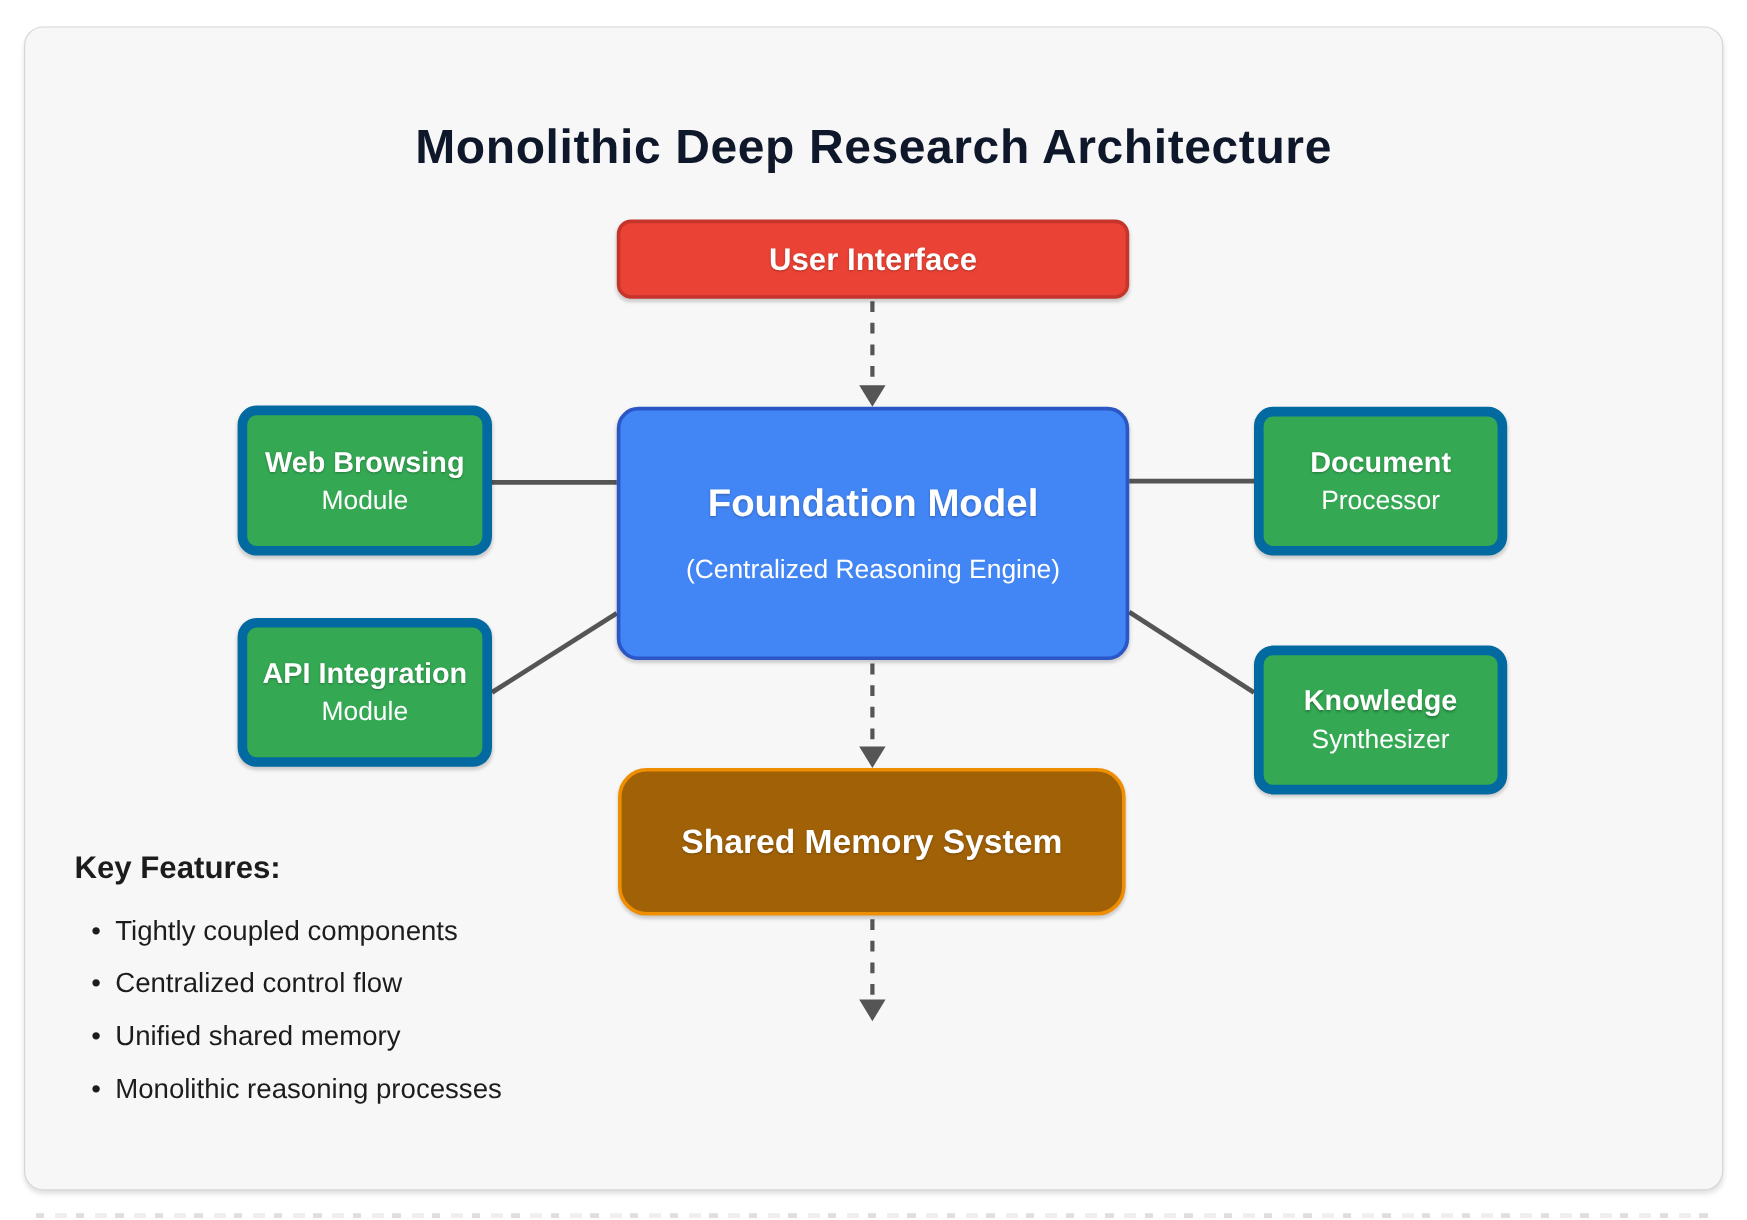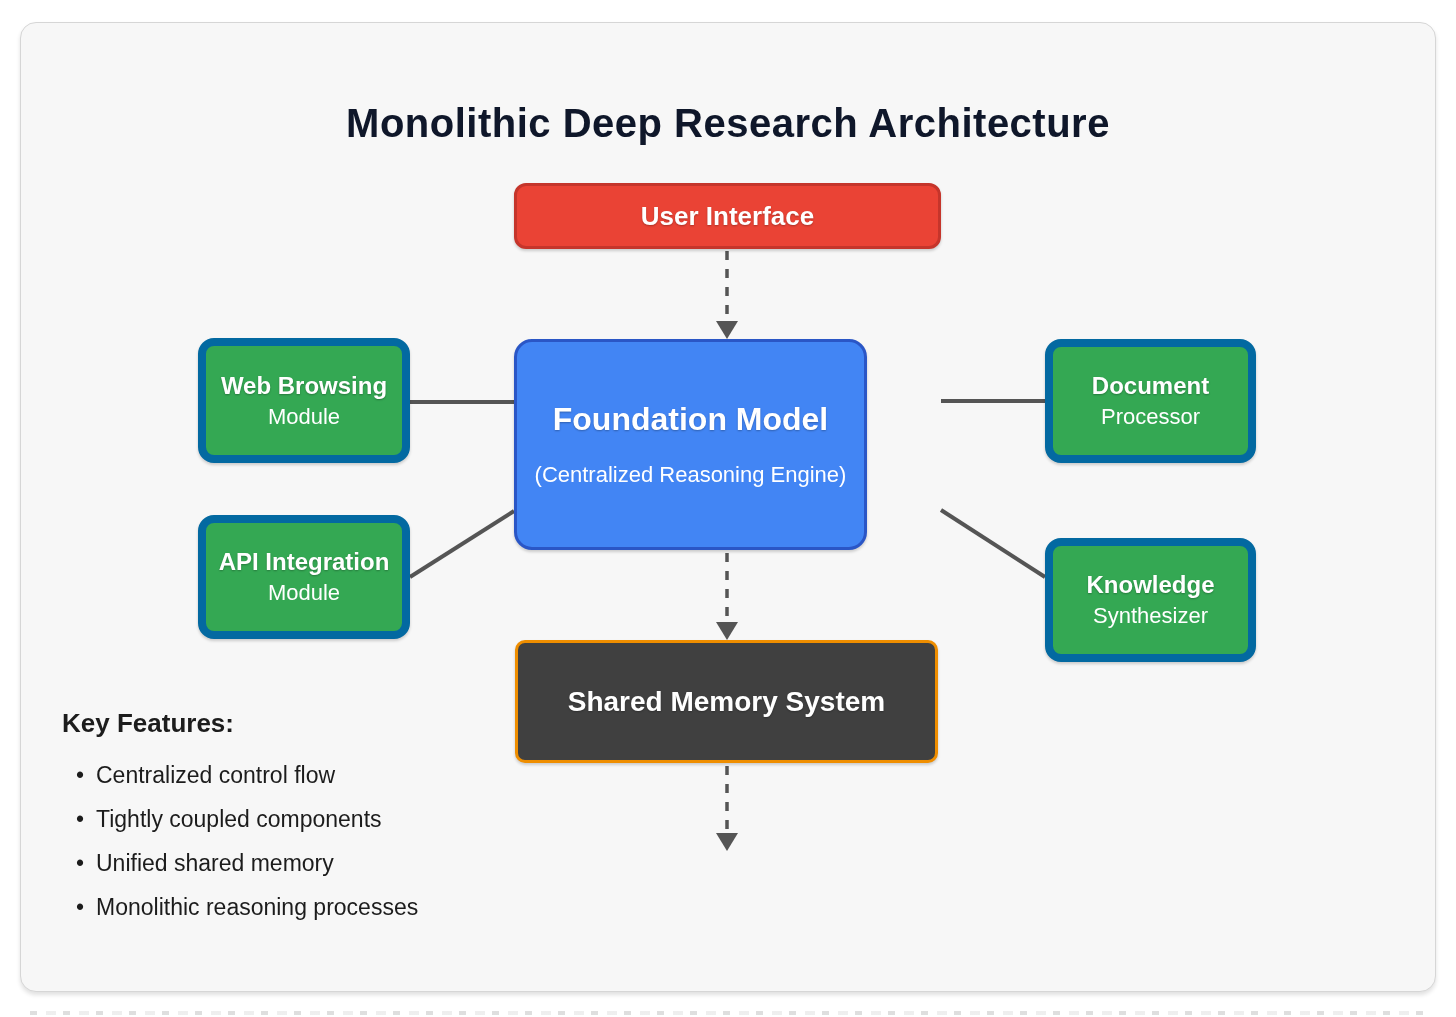--- a/index.html
+++ b/index.html
@@ -55,27 +55,27 @@
     background: #4285F4;
     border: 3px solid #2A56C6;
     border-radius: 18px;
   }
   .node-green {
     background: #34A853;
     border: 8px solid #0369a1;
     border-radius: 16px;
   }
   .node-amber {
-    background: #404040;
+    background: #a16207;
     border: 3px solid #EF8E00;
-    border-radius: 10px;
+    border-radius: 24px;
   }
 
   .node-user-interface   { left: 514px; top: 183px; width: 427px; height: 66px; }
-  .node-foundation-model { left: 514px; top: 339px; width: 353px; height: 211px; gap: 24px; }
+  .node-foundation-model { left: 514px; top: 339px; width: 427px; height: 211px; gap: 24px; }
   .node-web-browsing     { left: 198px; top: 338px; width: 212px; height: 125px; gap: 4px; }
   .node-api-integration  { left: 198px; top: 515px; width: 212px; height: 124px; gap: 4px; }
   .node-document         { left: 1045px; top: 339px; width: 211px; height: 124px; gap: 4px; }
   .node-knowledge        { left: 1045px; top: 538px; width: 211px; height: 124px; gap: 4px; }
   .node-shared-memory    { left: 515px; top: 640px; width: 423px; height: 123px; }
   .node-research-output  { left: 515px; top: 851px; width: 423px; height: 71px; }
 
   .label-lg  { font-size: 26px; font-weight: bold; }
   .label-xl  { font-size: 32px; font-weight: bold; }
   .label-xxl { font-size: 28px; font-weight: bold; }
@@ -182,22 +182,22 @@
   </div>
 
   <div class="node node-amber node-shared-memory">
     <div class="label-xxl t-shadow">Shared Memory System</div>
   </div>
 
 
   <div class="side-text features-block">
     <div class="side-heading">Key Features:</div>
     <ul class="side-list">
+      <li>Tightly coupled components</li>
       <li>Centralized control flow</li>
-      <li>Tightly coupled components</li>
       <li>Unified shared memory</li>
       <li>Monolithic reasoning processes</li>
     </ul>
   </div>
 
 
   <div class="bottom-artifact"></div>
 </div>
 
 </body></html>

